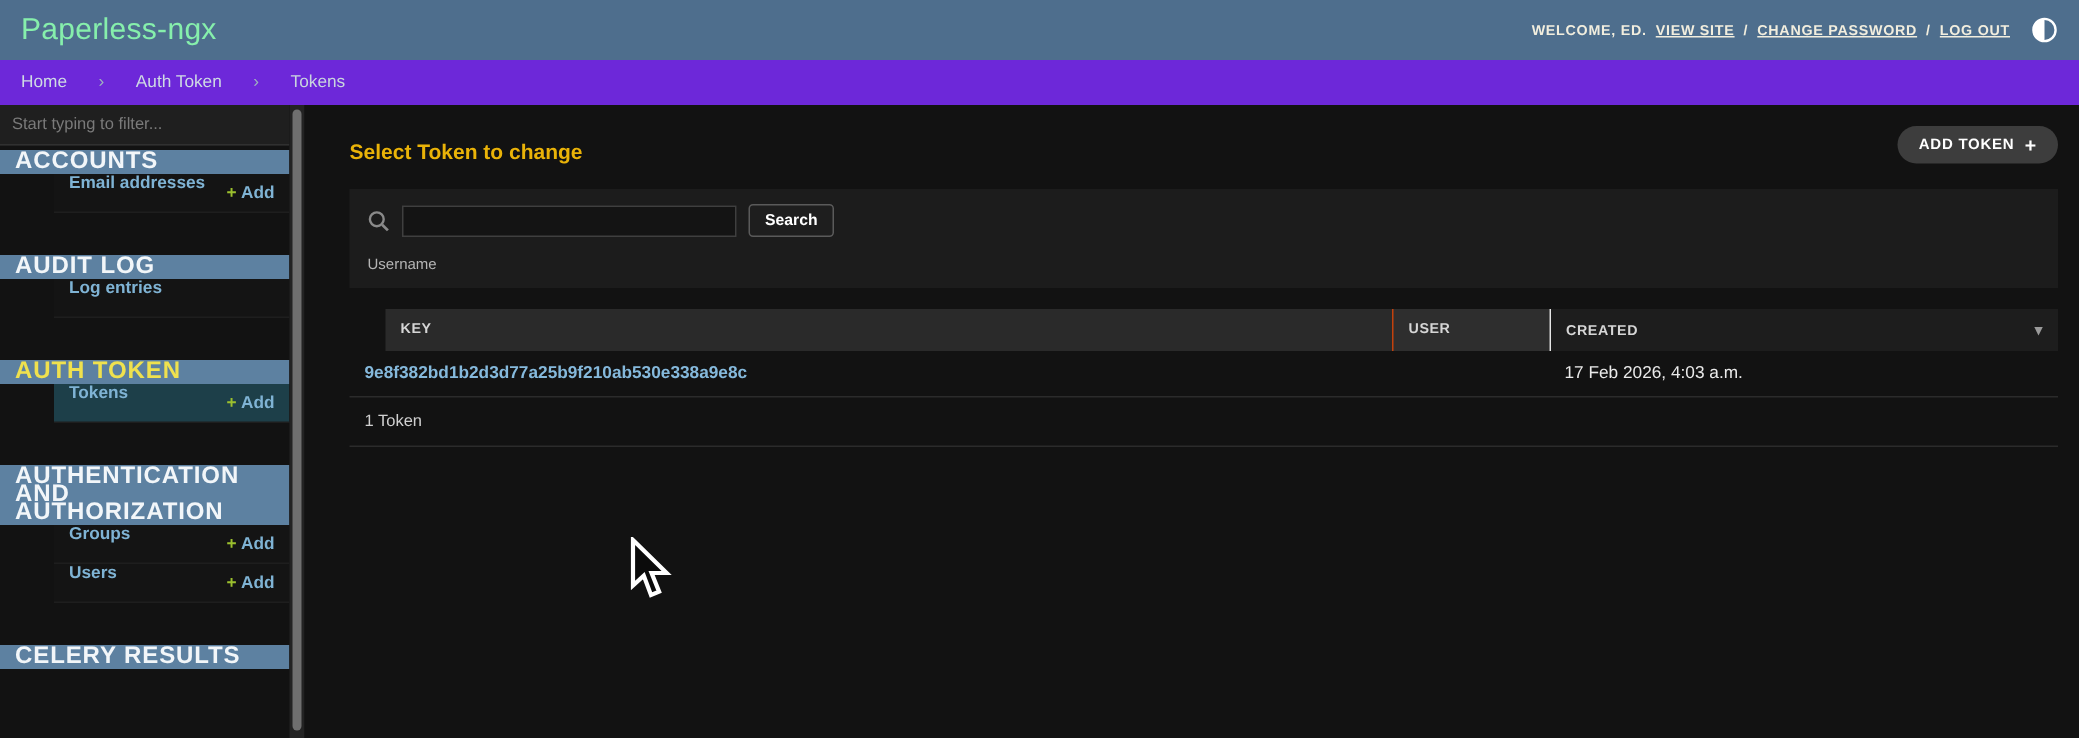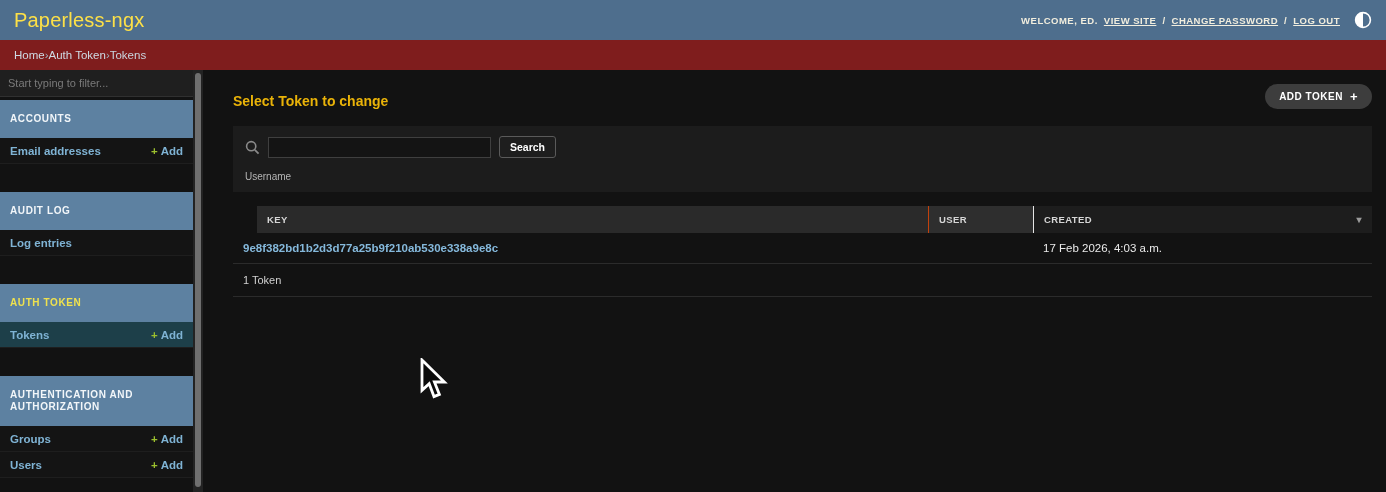--- a/index.html
+++ b/index.html
@@ -8,55 +8,55 @@
   #screen{
     position:relative; width:1386px; height:492px; overflow:hidden;
     background:#121212; color:#e5e5e5;
   }
   
   .topbar{
     position:absolute; left:0; top:0; width:1386px; height:40px;
     background:#4e6e8d; display:flex; align-items:center;
     justify-content:space-between; padding:0 14px;
   }
-  .brand{ color:#fde047; font-size:20px; font-weight:400; letter-spacing:.2px; }
+  .brand{ color:#86efac; font-size:20px; font-weight:400; letter-spacing:.2px; }
   .usertools{ display:flex; align-items:center; gap:6px;
     color:#f2eede; font-size:9.5px; font-weight:bold; letter-spacing:.5px; }
   .usertools a{ color:#f2eede; text-decoration:underline; cursor:pointer; }
   .theme-toggle{ margin-left:8px; display:flex; align-items:center; cursor:pointer; }
   
   .breadcrumbs{
     position:absolute; left:0; top:40px; width:1386px; height:30px;
-    background:#7f1d1d; display:flex; align-items:center; gap:0;
+    background:#6d28d9; display:flex; align-items:center; gap:21px;
     padding:0 14px; font-size:11.5px; color:#c9d5de;
   }
   .breadcrumbs a{ color:#cfdbe4; text-decoration:none; cursor:pointer; }
   .crumb-sep{ color:#9fb2bf; }
   
   .sidebar{
     position:absolute; left:0; top:70px; width:193px; height:422px;
     background:#121212; overflow:hidden;
   }
   .nav-filter{
     width:100%; height:27px; background:#1f1f1f; border:none; outline:none;
     border-bottom:1px solid #303030; color:#bdbdbd; font-size:11px;
     padding:0 8px; font-family:"Liberation Sans", sans-serif;
   }
   .nav-filter::placeholder{ color:#7a7a7a; }
   .module{ margin:0 0 28px 0; }
   .module:first-of-type{ margin-top:3px; }
   .module-hd{
-    background:#5d81a1; color:#f2f6f9; font-size:10px; font-weight:bold;
-    letter-spacing:.6px; text-transform:uppercase; padding:13px 10px;
+    background:#5d81a1; color:#f2f6f9; font-size:16px; font-weight:bold;
+    letter-spacing:.6px; text-transform:uppercase; padding:2px 10px;
     line-height:12px;
   }
   .module.current .module-hd{ color:#efe14e; }
   .mrow{
-    height:26px; display:flex; align-items:center; justify-content:space-between;
-    padding:0 10px; border-bottom:1px solid #1e1e1e; background:#141414;
+    height:26px; display:flex; justify-content:space-between;
+    padding:0 10px; border-bottom:1px solid #1e1e1e; background:#141414;margin-left:36px;
   }
   .mrow.selected{ background:#1d3f49; }
   .mrow a.navlink{ color:#7fb3d4; font-size:11.5px; font-weight:bold;
     text-decoration:none; cursor:pointer; }
   .addlink{ font-size:11.5px; font-weight:bold; color:#7fb3d4;
     text-decoration:none; cursor:pointer; display:flex; gap:3px; align-items:center;}
   .plus{ color:#9bbf2e; font-weight:bold; }
   
   .sb-scroll{
     position:absolute; left:193px; top:70px; width:10px; height:422px;

